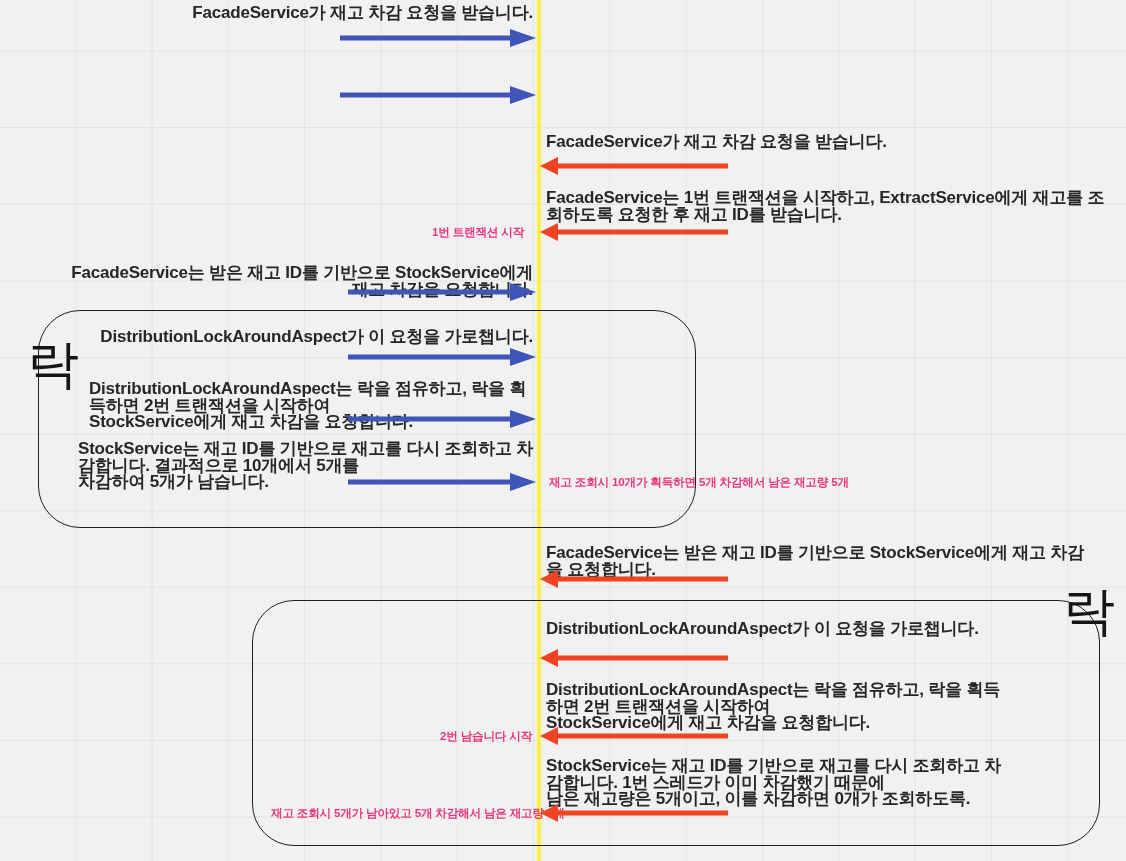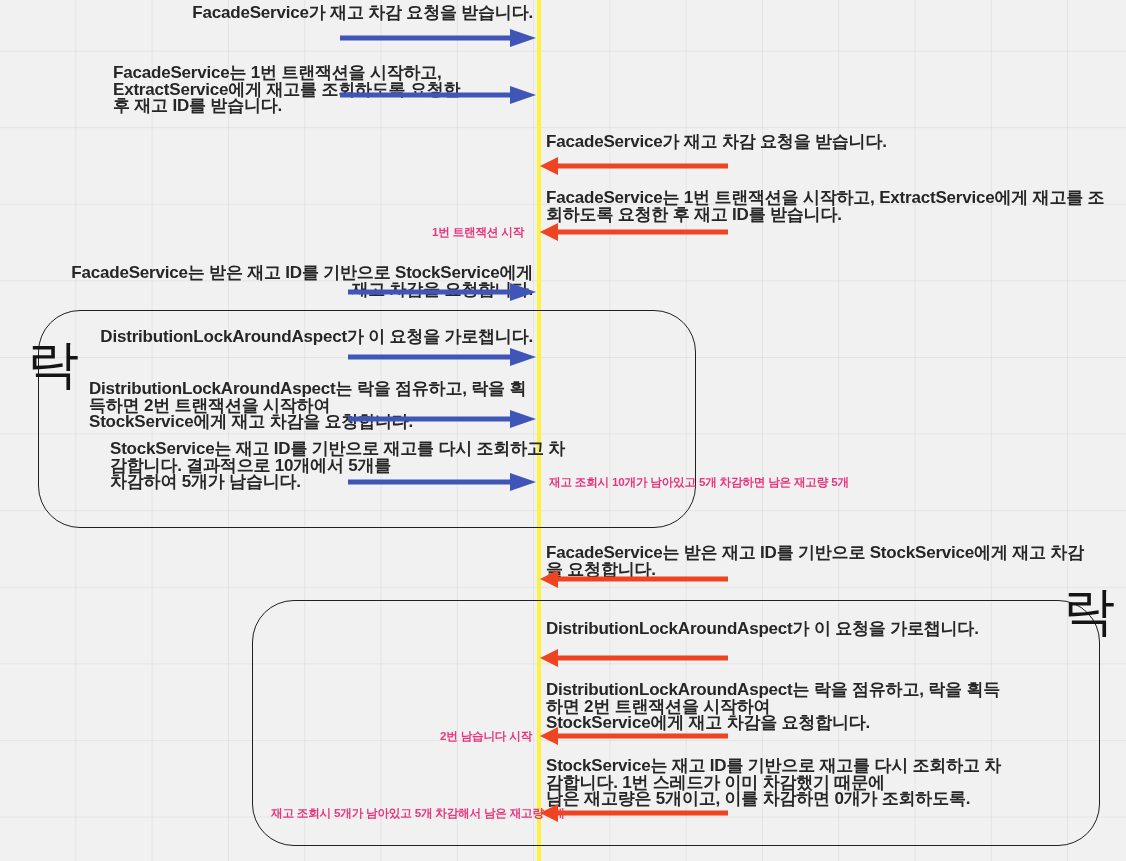--- a/index.html
+++ b/index.html
@@ -95,22 +95,20 @@
   <div class="lock-label" style="left:1063px; top:585px;">락</div>
 
   <div class="msg ralign" style="left:120px; top:5px; width:413px;">FacadeService가 재고 차감 요청을 받습니다.</div>
   <div class="arrow" style="left:340px; top:27px; width:196px;">
     <svg width="196" height="22" viewBox="0 0 196 22">
       <line x1="0" y1="11" x2="176" y2="11" stroke="#4055B8" stroke-width="5"></line>
       <polygon points="170,2 196,11 170,20" fill="#4055B8"></polygon>
     </svg>
   </div>
 
-  <div class="msg" style="left:113px; top:65px; width:425px;">FacadeService는 1번 트랜잭션을 시작하고, ExtractService에게 재고를 조회하도록 요청한
-후 재고 ID를 받습니다.</div>
   <div class="arrow" style="left:340px; top:84px; width:196px;">
     <svg width="196" height="22" viewBox="0 0 196 22">
       <line x1="0" y1="11" x2="176" y2="11" stroke="#4055B8" stroke-width="5"></line>
       <polygon points="170,2 196,11 170,20" fill="#4055B8"></polygon>
     </svg>
   </div>
 
   <div class="msg" style="left:546px; top:134px; width:520px;">FacadeService가 재고 차감 요청을 받습니다.</div>
   <div class="arrow" style="left:540px; top:155px; width:188px;">
     <svg width="188" height="22" viewBox="0 0 188 22">
@@ -146,23 +144,23 @@
 
   <div class="msg" style="left:89px; top:381px; width:452px;">DistributionLockAroundAspect는 락을 점유하고, 락을 획득하면 2번 트랜잭션을 시작하여
 StockService에게 재고 차감을 요청합니다.</div>
   <div class="arrow" style="left:348px; top:408px; width:188px;">
     <svg width="188" height="22" viewBox="0 0 188 22">
       <line x1="0" y1="11" x2="168" y2="11" stroke="#4055B8" stroke-width="5"></line>
       <polygon points="162,2 188,11 162,20" fill="#4055B8"></polygon>
     </svg>
   </div>
 
-  <div class="msg" style="left:78px; top:441px; width:460px;margin-left:32px;">StockService는 재고 ID를 기반으로 재고를 다시 조회하고 차감합니다. 결과적으로 10개에서 5개를
+  <div class="msg" style="left:78px; top:441px; width:460px;">StockService는 재고 ID를 기반으로 재고를 다시 조회하고 차감합니다. 결과적으로 10개에서 5개를
 차감하여 5개가 남습니다.</div>
-  <div class="note" style="left:549px; top:474px;">재고 조회시 10개가 남아있고 5개 차감하면 남은 재고량 5개</div>
+  <div class="note" style="left:549px; top:474px;">재고 조회시 10개가 획득하면 5개 차감해서 남은 재고량 5개</div>
   <div class="arrow" style="left:348px; top:471px; width:188px;">
     <svg width="188" height="22" viewBox="0 0 188 22">
       <line x1="0" y1="11" x2="168" y2="11" stroke="#4055B8" stroke-width="5"></line>
       <polygon points="162,2 188,11 162,20" fill="#4055B8"></polygon>
     </svg>
   </div>
 
   <div class="msg" style="left:546px; top:545px; width:545px;">FacadeService는 받은 재고 ID를 기반으로 StockService에게 재고 차감을 요청합니다.</div>
   <div class="arrow" style="left:540px; top:568px; width:188px;">
     <svg width="188" height="22" viewBox="0 0 188 22">

